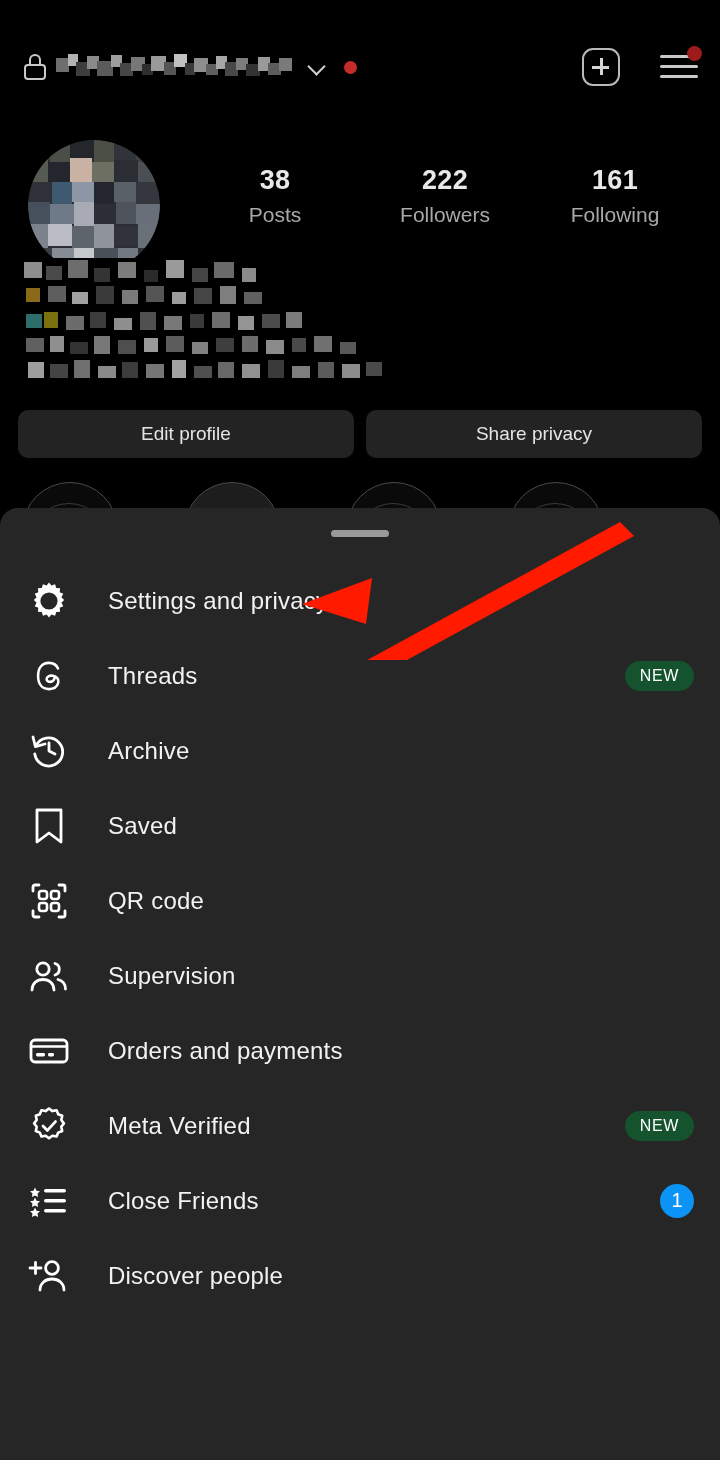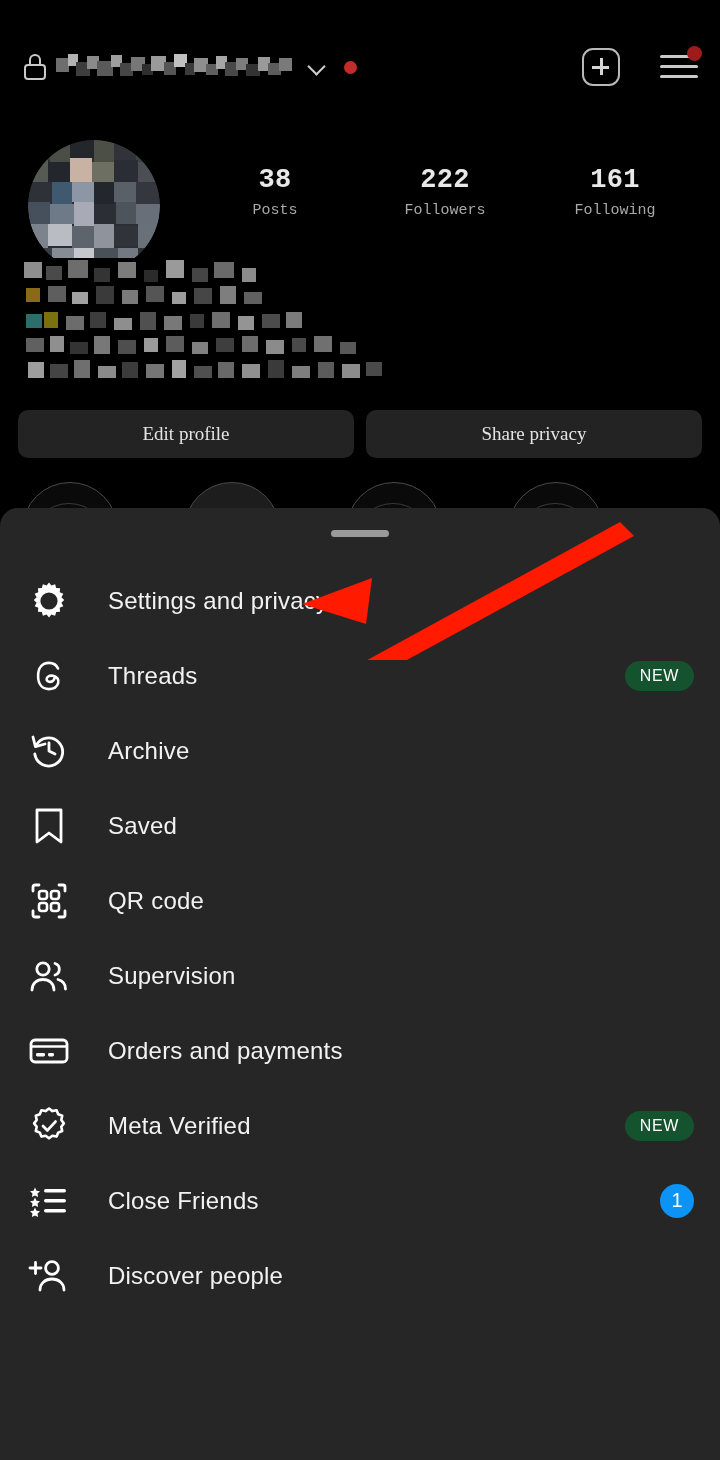--- a/index.html
+++ b/index.html
@@ -44,27 +44,27 @@
   .burger { width:38px; height:30px; position:relative; }
   .burger span { position:absolute; left:0; width:38px; height:3px; background:#c9c9c9; border-radius:2px; }
   .burger span:nth-child(1){ top:3px; }
   .burger span:nth-child(2){ top:13px; }
   .burger span:nth-child(3){ top:23px; }
   .burger .bdot { position:absolute; right:-4px; top:-6px; width:15px; height:15px; border-radius:50%; background:#9e1b1b; }
 
   
   .avatar { position:absolute; left:28px; top:140px; width:132px; height:132px; border-radius:50%; overflow:hidden; }
   .stats { position:absolute; left:190px; top:165px; width:510px; display:flex; }
-  .stat { flex:1; text-align:center;font-family:Liberation Mono, monospace; }
+  .stat { flex:1; text-align:center; }
   .stat .num { font-size:27px; font-weight:bold; color:#e8e8e8; letter-spacing:0.3px; }
-  .stat .lbl { font-size:15px; color:#a8a8a8; margin-top:7px; }
+  .stat .lbl { font-size:21px; color:#a8a8a8; margin-top:7px; }
 
   .bio-blur { position:absolute; left:14px; top:258px; width:400px; height:132px; overflow:hidden; }
 
-  .prof-btns { position:absolute; left:18px; top:410px; width:684px; display:flex; gap:12px;font-family:Liberation Serif, serif; }
+  .prof-btns { position:absolute; left:18px; top:410px; width:684px; display:flex; gap:12px; }
   .pbtn {
     flex:1; height:48px; background:#232323; border-radius:10px;
     display:flex; align-items:center; justify-content:center;
     font-size:19px; color:#e4e4e4;
   }
 
   .highlights { position:absolute; left:22px; top:482px; display:flex; gap:66px; }
   .hl { width:96px; height:96px; border-radius:50%; border:1.5px solid #4a4a4a; background:#0a0a0a; overflow:hidden; position:relative; }
   .hl.filled { background:#1d1d1d; }
   .hl .blob { position:absolute; left:14px; top:30px; width:68px; height:66px; border-radius:50% 50% 42% 42%; background:#9b9b9b; }

